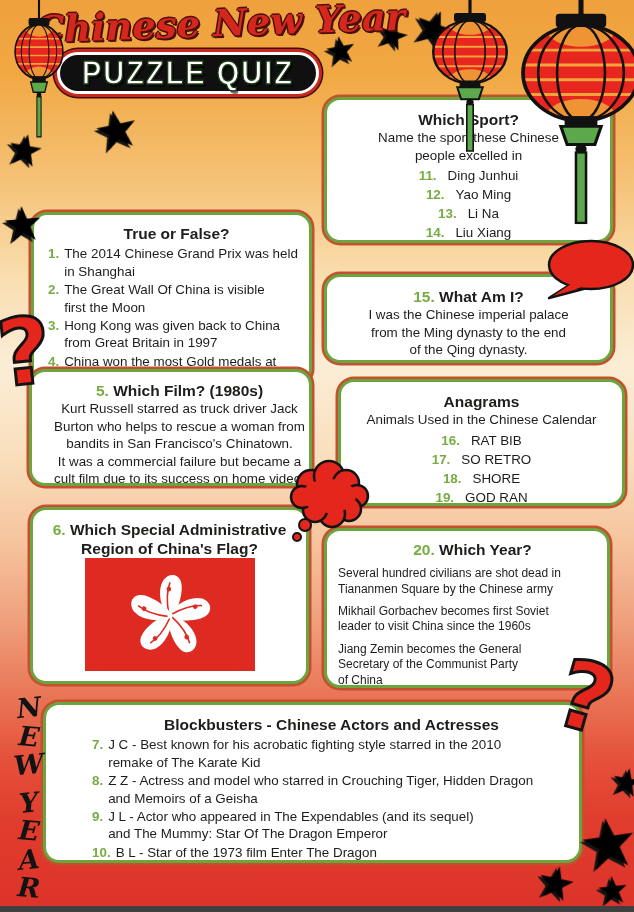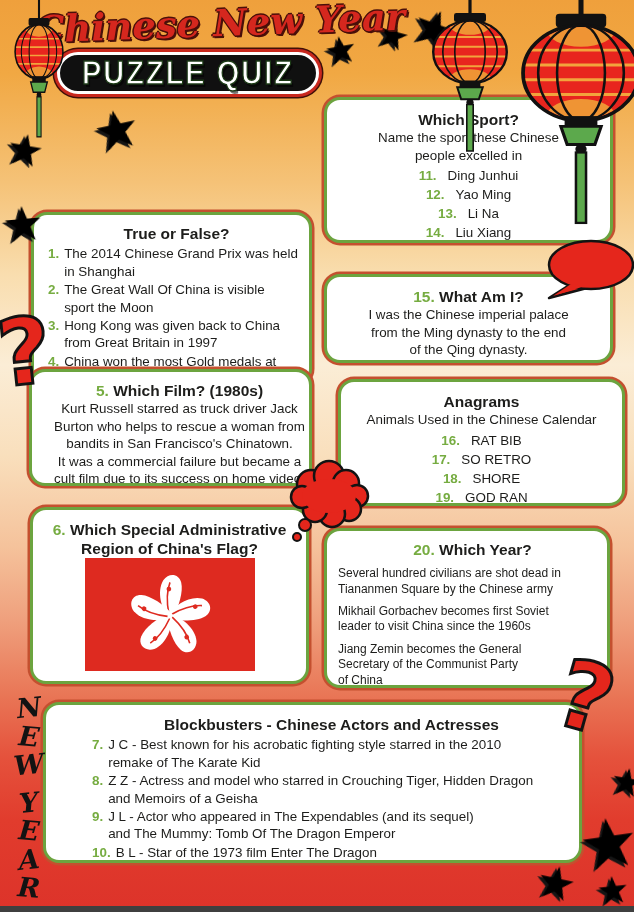--- a/index.html
+++ b/index.html
@@ -167,21 +167,21 @@
     <div class="qtitle">True or False?</div>
     <div class="rows">
       <div class="row">
           <span class="num">1.</span>
           <span class="txt">The 2014 Chinese Grand Prix was held
 in Shanghai</span>
         </div>
       <div class="row">
           <span class="num">2.</span>
           <span class="txt">The Great Wall Of China is visible
-sport the Moon</span>
+first the Moon</span>
         </div>
       <div class="row">
           <span class="num">3.</span>
           <span class="txt">Hong Kong was given back to China
 from Great Britain in 1997</span>
         </div>
       <div class="row">
           <span class="num">4.</span>
           <span class="txt">China won the most Gold medals at
 the 2012 Summer Olympics</span>
@@ -283,21 +283,21 @@
 remake of The Karate Kid</span>
         </div>
       <div class="row">
           <span class="num">8.</span>
           <span class="txt">Z Z - Actress and model who starred in Crouching Tiger, Hidden Dragon
 and Memoirs of a Geisha</span>
         </div>
       <div class="row">
           <span class="num">9.</span>
           <span class="txt">J L - Actor who appeared in The Expendables (and its sequel)
-and The Mummy: Tomb Of The Dragon Emperor</span>
+and The Mummy: Star Of The Dragon Emperor</span>
         </div>
       <div class="row">
           <span class="num">10.</span>
           <span class="txt">B L - Star of the 1973 film Enter The Dragon</span>
         </div>
     </div>
   </div>
 
   <svg class="abs" style="left:13px; top:0; width:52px; height:142px;" viewBox="0 0 100 220" preserveAspectRatio="none">
       <use href="#lantern-shape"></use>

